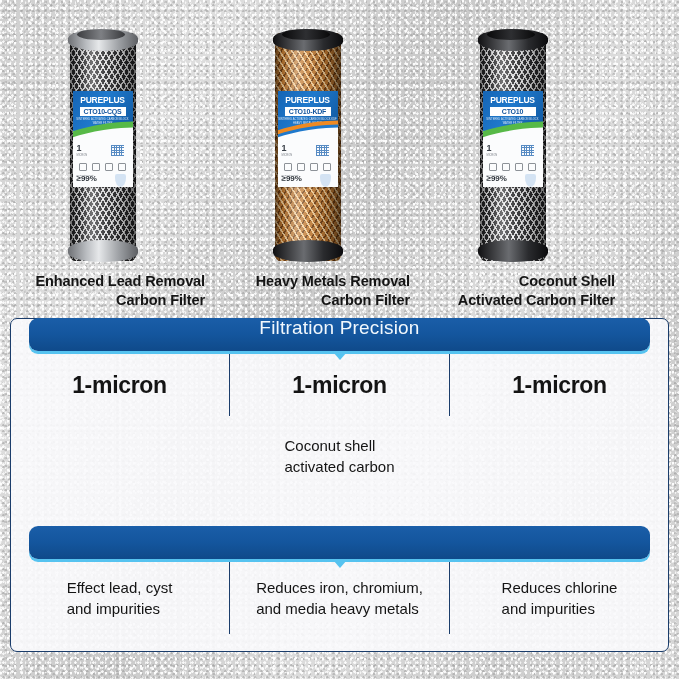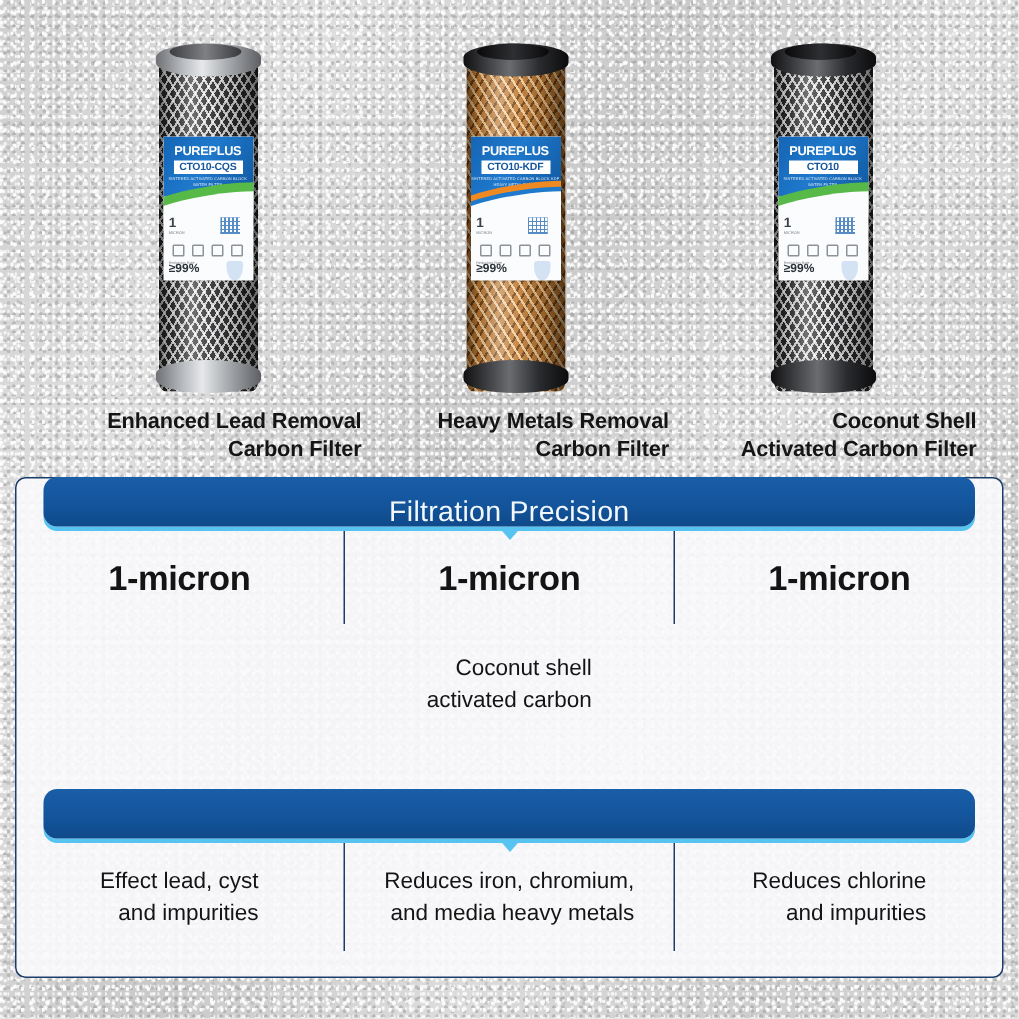--- a/index.html
+++ b/index.html
@@ -34,21 +34,20 @@
       100% 100%;
   }
 
   
   .products {
     position: absolute;
     left: 0; top: 0;
     width: 584px;
     height: 310px;
     display: flex;
-    padding-left: 36px;
   }
   .product {
     flex: 1 1 0;
     display: flex;
     flex-direction: column;
     align-items: center;
     justify-content: flex-start;
   }
 
   .filter-img {
@@ -289,21 +288,21 @@
   .section { position: absolute; left: 0; width: 100%; }
 
   .banner {
     position: relative;
     height: 33px;
     margin: 0 19px;
     border-radius: 9px;
     background: linear-gradient(to bottom, #1a5ea8 0%, #14569e 48%, #0f4a8a 100%);
     box-shadow: 0 3px 0 0 #56c3f0;
     display: flex;
-    align-items: flex-end;
+    align-items: flex-start;
     justify-content: center;
     z-index: 4;
   }
   .banner-text {
     color: #f2f8fd;
     font-size: 19px;
     letter-spacing: 0.2px;
     line-height: 19px;
   }
   .banner-notch {
@@ -320,21 +319,21 @@
   .row {
     position: relative;
     display: flex;
     margin-top: 3px;
   }
   .cell {
     flex: 1 1 0;
     display: flex;
     align-items: center;
     justify-content: center;
-    text-align: right;
+    text-align: left;
     color: #141414;
     box-sizing: border-box;
     padding: 2px 8px;
     white-space: pre-line;
   }
   .cell + .cell { border-left: 1.3px solid #1b3d6b; }
 
   .row-precision { height: 62px; }
   .row-precision .cell {
     font-size: 23px;

